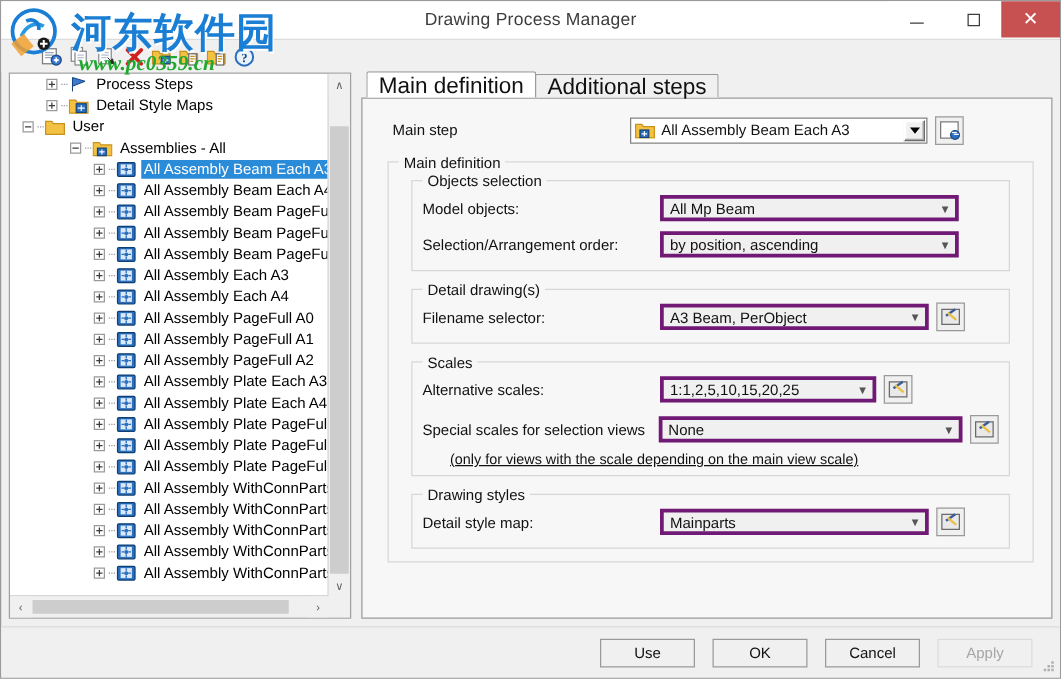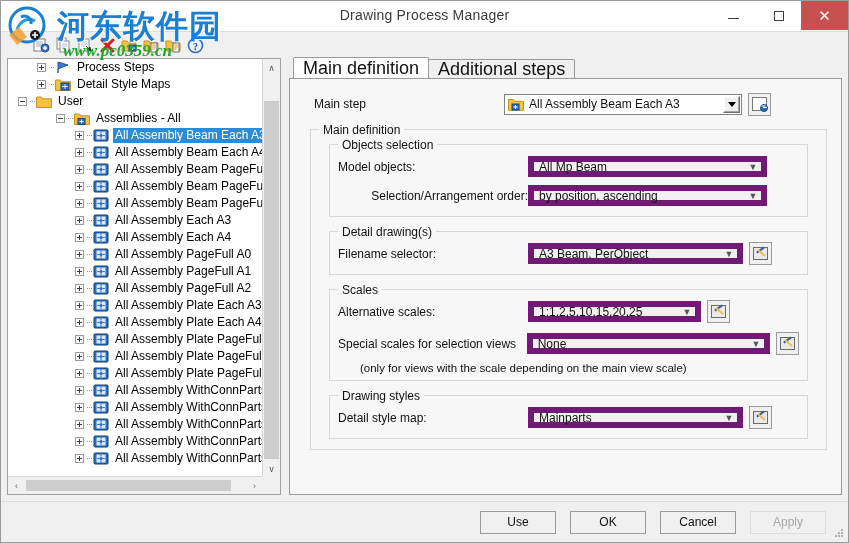--- a/index.html
+++ b/index.html
@@ -102,21 +102,21 @@
   }
   .tab.active{background:#ffffff;height:21px;position:relative;z-index:4;}
   .tabbody{
     position:absolute;left:0;right:0;top:20px;bottom:0;
     border:1px solid #9a9a9a;background:#f7f7f7;box-sizing:border-box;
   }
   .mainstep-row{display:flex;align-items:center;height:22px;margin:14px 0 0 0;padding-left:24px;}
   .lbl-main{width:190px;font-size:12px;color:#111;}
 
   .combo{
-    height:21px;border:6px solid #701a75;background:#f0f0f0;box-sizing:border-box;
+    height:21px;border:3px solid #701a75;background:#f0f0f0;box-sizing:border-box;
     display:flex;align-items:center;position:relative;font-size:12px;color:#111;
   }
   .combo .val{padding-left:5px;flex:1 1 auto;white-space:nowrap;overflow:hidden;}
   .chev{
     width:16px;flex:0 0 16px;height:19px;display:flex;align-items:center;justify-content:center;
     color:#555;font-size:9px;
   }
   
   .combo.classic{background:#ffffff;border:1px solid #828282;}
   .combo.classic .btn3d{
@@ -580,21 +580,21 @@
 
             <div class="formrow">
               <span class="flbl" style="width:190px;">Model objects:</span>
               <span class="combo" style="width:239px;">
                 <span class="val">All Mp Beam</span>
                 <span class="chev">▼</span>
               </span>
             </div>
 
             <div class="formrow" style="margin-top:4px;">
-              <span class="flbl" style="width:190px;text-align:right;">Selection/Arrangement order:</span>
+              <span class="flbl" style="width:190px;">Selection/Arrangement order:</span>
               <span class="combo" style="width:239px;">
                 <span class="val">by position, ascending</span>
                 <span class="chev">▼</span>
               </span>
             </div>
           </div>
 
           <div class="gb" style="margin:14px 8px 0 8px;padding:9px 8px 8px 8px;">
             <span class="gbt">Detail drawing(s)</span>
             <div class="formrow">
@@ -627,21 +627,21 @@
               <span class="flbl" style="width:190px;">Special scales for selection views</span>
               <span class="combo" style="width:245px;">
                 <span class="val">None</span>
                 <span class="chev">▼</span>
               </span>
               <span class="editbtn">
                   <span class="hammer"></span>
                 </span>
             </div>
 
-            <div class="note" style="margin-top:6px;">(only for views with the scale depending on the main view scale)</div>
+            <div class="note" style="margin-top:6px;text-decoration:underline;">(only for views with the scale depending on the main view scale)</div>
           </div>
 
           <div class="gb" style="margin:14px 8px 0 8px;padding:9px 8px 8px 8px;">
             <span class="gbt">Drawing styles</span>
             <div class="formrow">
               <span class="flbl" style="width:190px;">Detail style map:</span>
               <span class="combo" style="width:215px;">
                 <span class="val">Mainparts</span>
                 <span class="chev">▼</span>
               </span>

